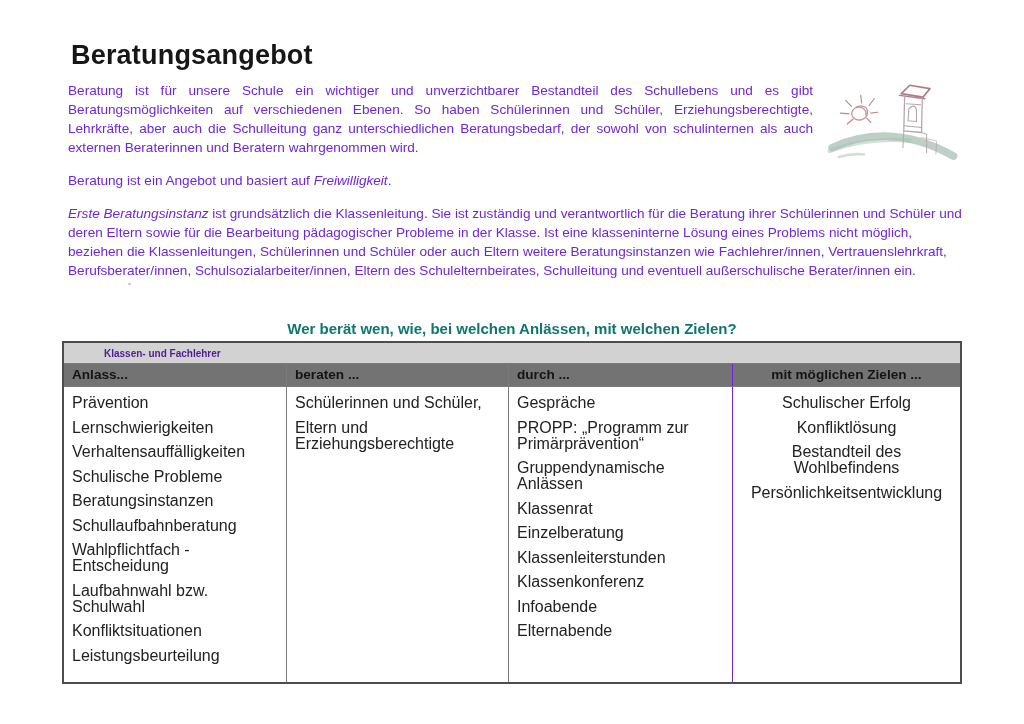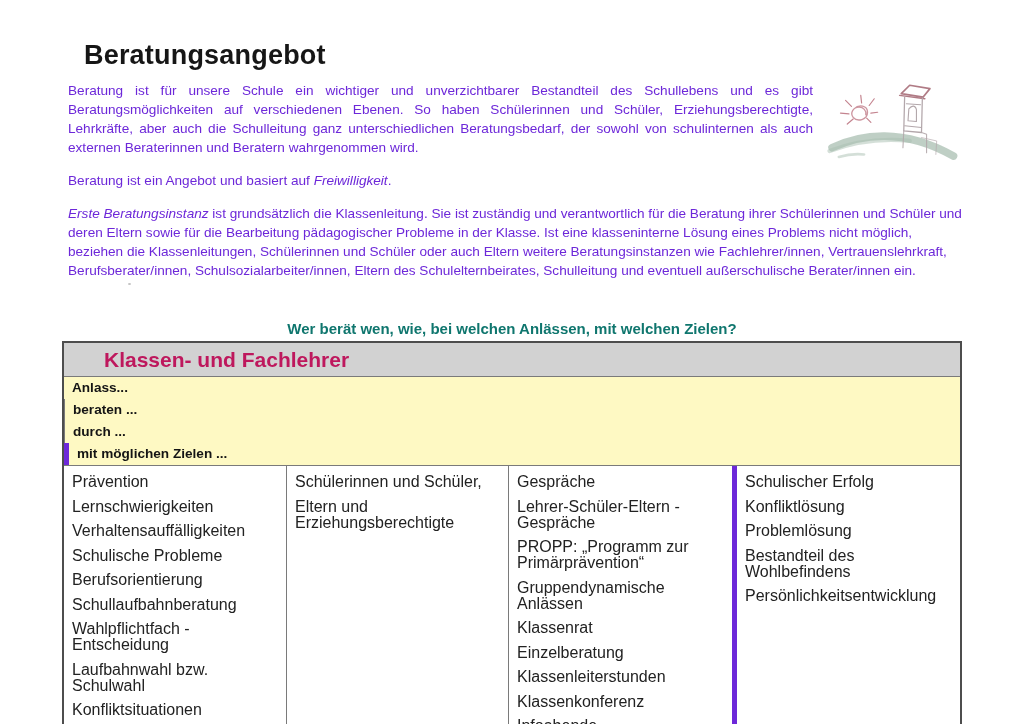--- a/index.html
+++ b/index.html
@@ -12,21 +12,21 @@
     color: #1c1c1c;
     overflow: hidden;
   }
   .content {
     position: absolute;
     left: 62px;
     top: 0;
     width: 900px;
   }
   .doc-title {
-    margin: 40px 0 10px 22px;
+    margin: 40px 0 10px 9px;
     font-size: 27px;
     font-weight: bold;
     letter-spacing: 0.2px;
     color: #161616;
   }
   .para {
     margin: 0 0 0 6px;
     font-size: 13.6px;
     line-height: 19px;
     color: #6d28d9;
@@ -63,43 +63,43 @@
     left: 62px;
     top: 341px;
     width: 900px;
     border: 2px solid #4d4d4d;
     box-sizing: border-box;
     background: #ffffff;
   }
   .band {
     background: #d2d2d2;
     border-bottom: 1px solid #7a7a7a;
-    font-size: 21px;
+    font-size: 10px;
     font-weight: bold;
     padding: 5px 0 4px 40px;
-    color: #be185d;
+    color: #4c1d95;
   }
   .thead-row, .tbody-row { display: flex; }
-  .thead-row { background: #fef9c3; border-bottom: 1px solid #7a7a7a; flex-direction: column; }
+  .thead-row { background: #737373; border-bottom: 1px solid #7a7a7a; }
   .th {
     box-sizing: border-box;
     font-size: 13.6px;
     font-weight: bold;
     padding: 3px 8px 4px 8px;
     color: #141414;
   }
   .td {
     box-sizing: border-box;
     padding: 8px 8px 10px 8px;
     min-height: 266px;
   }
   .c1 { width: 223px; }
   .c2 { width: 223px; border-left: 1px solid #7a7a7a; }
   .c3 { width: 225px; border-left: 1px solid #7a7a7a; }
-  .c4 { width: 229px; border-left: 5px solid #6d28d9; }
+  .c4 { width: 229px; border-left: 1px solid #6d28d9; text-align: center; }
   .cell-item {
     font-size: 16px;
     line-height: 16px;
     margin-bottom: 8.5px;
     color: #222222;
   }
   .c4 .cell-item, .c1 .cell-item { margin-bottom: 8.5px; }
   
   .sketch path, .sketch line, .sketch rect { fill: none; stroke-linecap: round; stroke-linejoin: round; }
 </style>
@@ -157,45 +157,43 @@
       <div class="th c2">beraten ...</div>
       <div class="th c3">durch ...</div>
       <div class="th c4">mit möglichen Zielen ...</div>
     </div>
     <div class="tbody-row">
       <div class="td c1">
           <div class="cell-item">Prävention</div>
           <div class="cell-item">Lernschwierigkeiten</div>
           <div class="cell-item">Verhaltensauffälligkeiten</div>
           <div class="cell-item">Schulische Probleme</div>
-          <div class="cell-item">Berufsorientierung</div>
+          <div class="cell-item">Beratungsinstanzen</div>
           <div class="cell-item">Schullaufbahnberatung</div>
           <div class="cell-item">Wahlpflichtfach - Entscheidung</div>
           <div class="cell-item">Laufbahnwahl bzw. Schulwahl</div>
           <div class="cell-item">Konfliktsituationen</div>
           <div class="cell-item">Leistungsbeurteilung</div>
         </div>
       <div class="td c2">
           <div class="cell-item">Schülerinnen und Schüler,</div>
           <div class="cell-item">Eltern und Erziehungsberechtigte</div>
         </div>
       <div class="td c3">
           <div class="cell-item">Gespräche</div>
-          <div class="cell-item">Lehrer-Schüler-Eltern - Gespräche</div>
           <div class="cell-item">PROPP: „Programm zur Primärprävention“</div>
           <div class="cell-item">Gruppendynamische Anlässen</div>
           <div class="cell-item">Klassenrat</div>
           <div class="cell-item">Einzelberatung</div>
           <div class="cell-item">Klassenleiterstunden</div>
           <div class="cell-item">Klassenkonferenz</div>
           <div class="cell-item">Infoabende</div>
           <div class="cell-item">Elternabende</div>
         </div>
       <div class="td c4">
           <div class="cell-item">Schulischer Erfolg</div>
           <div class="cell-item">Konfliktlösung</div>
-          <div class="cell-item">Problemlösung</div>
           <div class="cell-item">Bestandteil des Wohlbefindens</div>
           <div class="cell-item">Persönlichkeitsentwicklung</div>
         </div>
     </div>
   </div>
 </div>
 
 </body></html>

